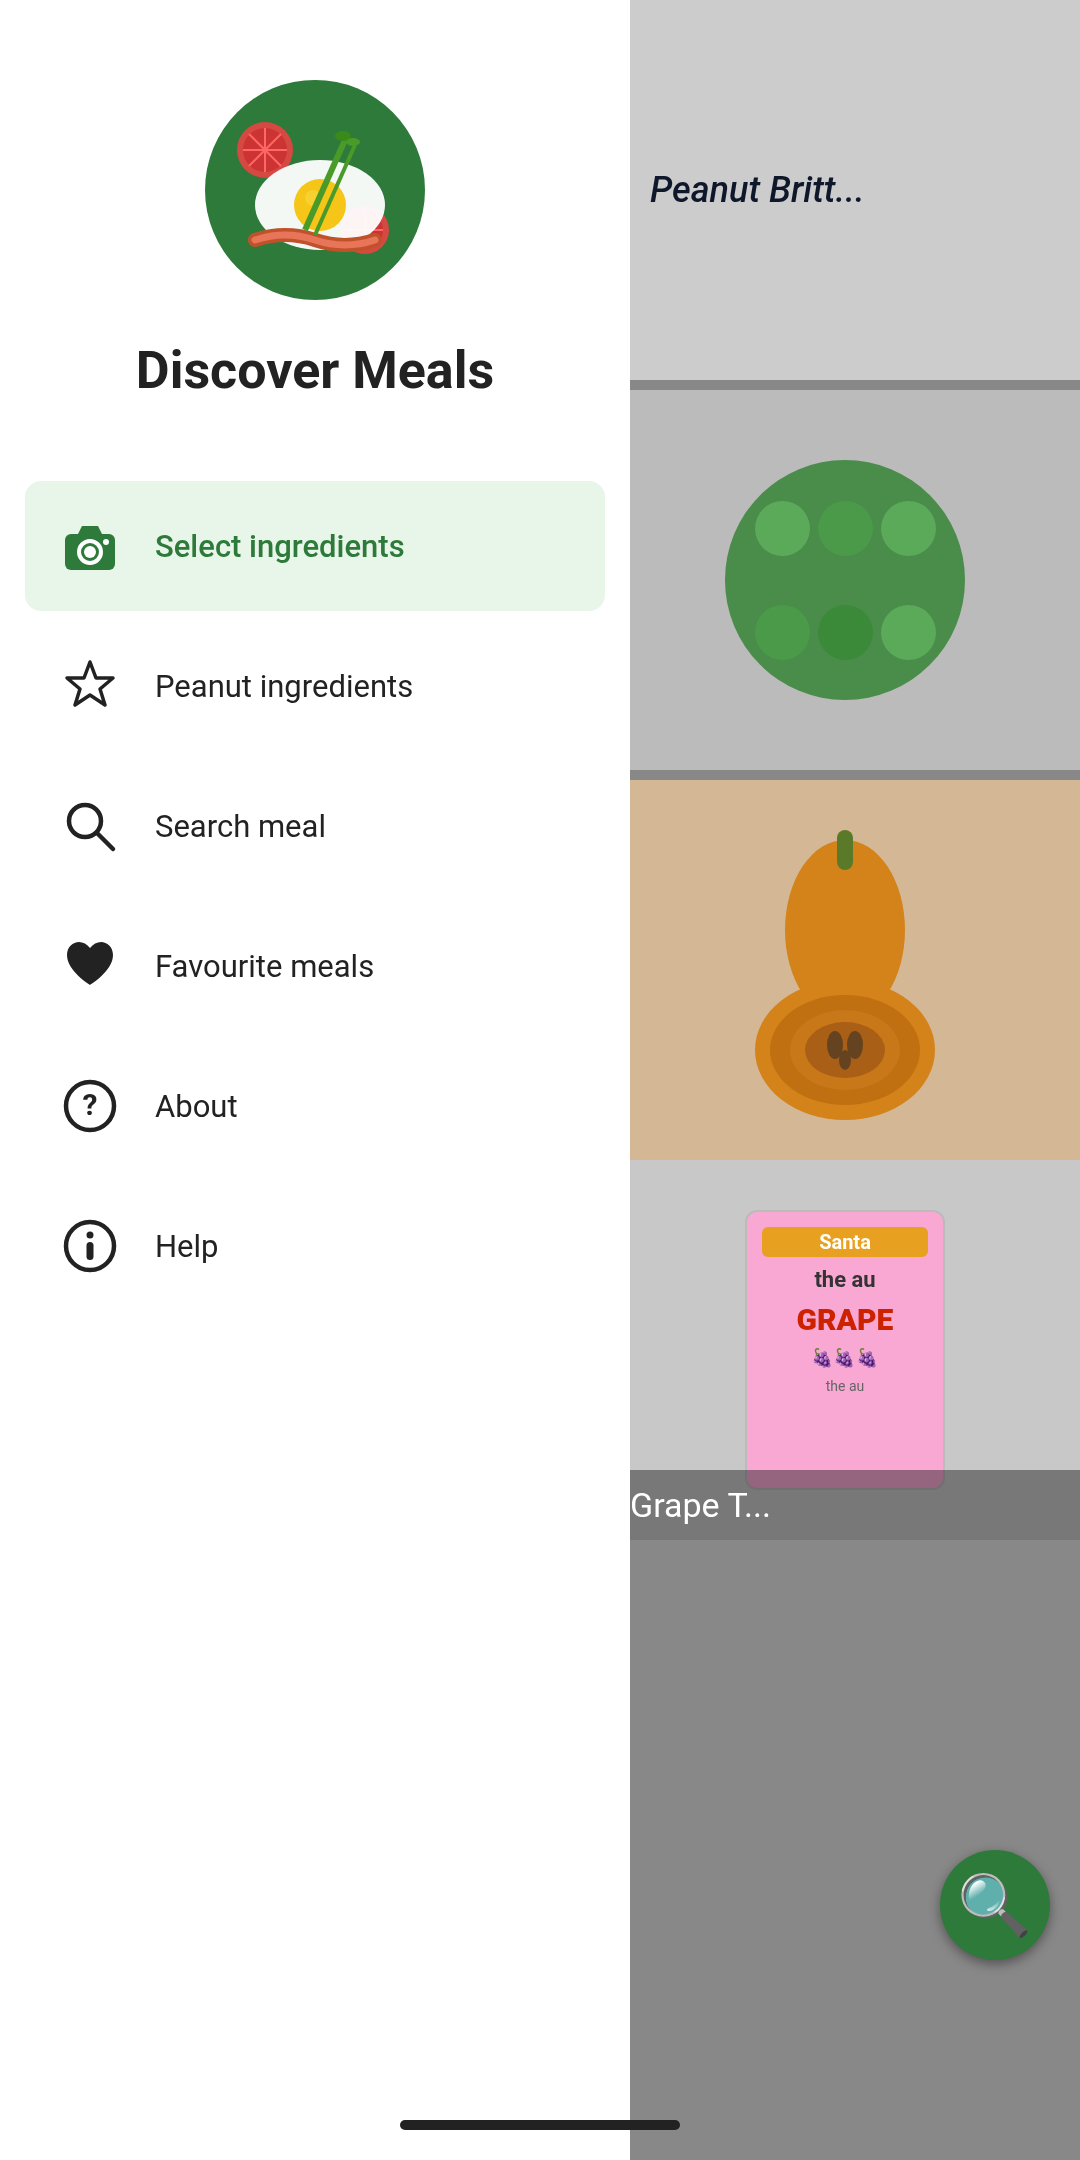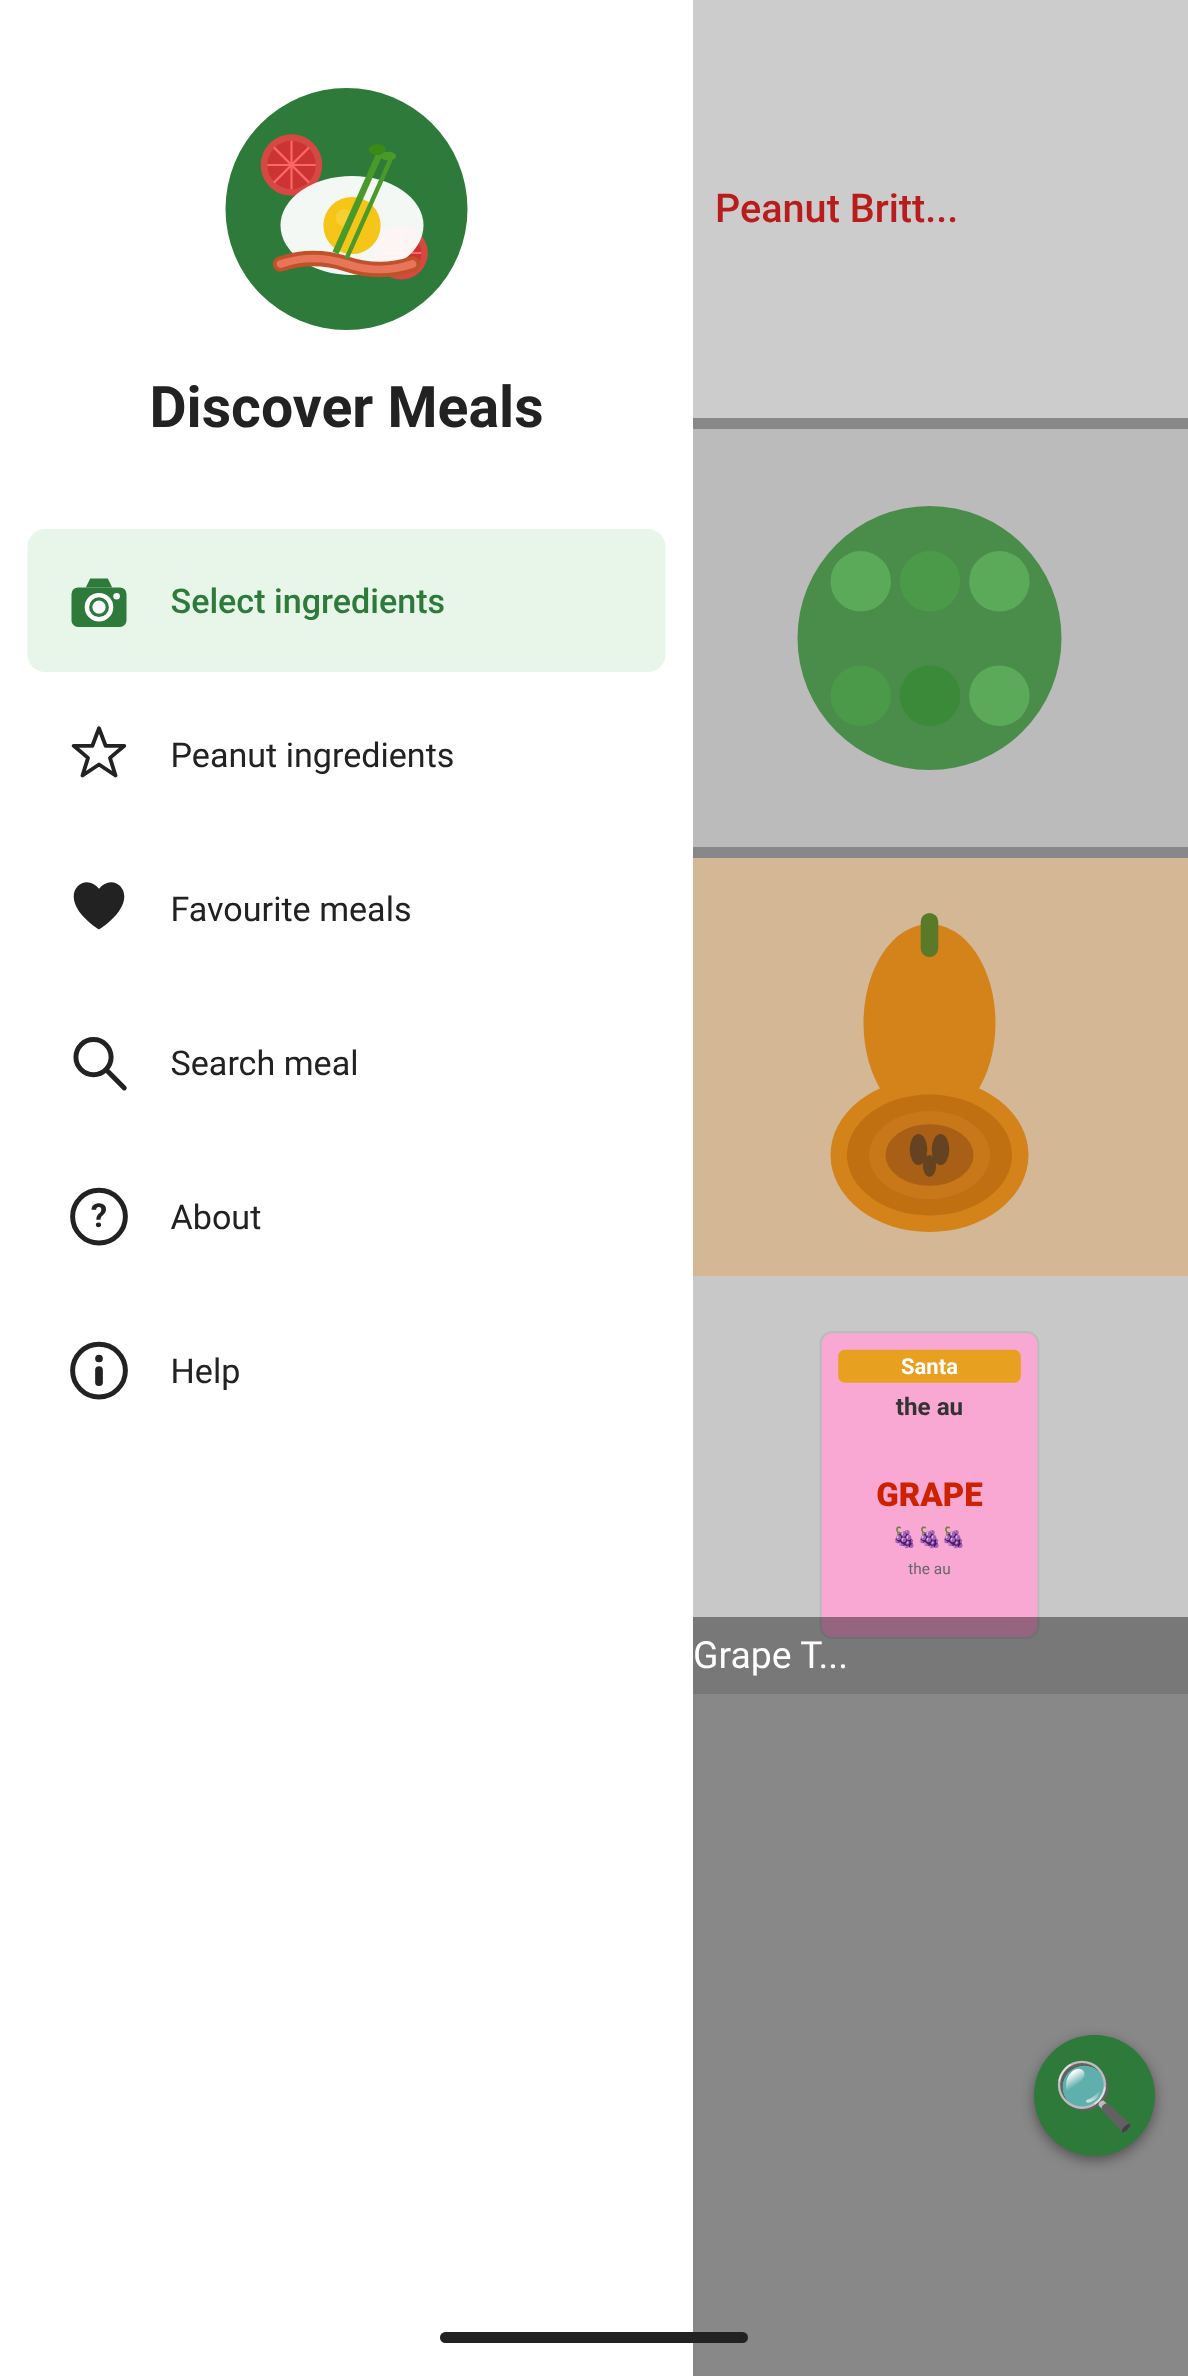--- a/index.html
+++ b/index.html
@@ -67,24 +67,25 @@
     .bg-item-4 {
       top: 1160px;
       height: 380px;
       background: #aaa;
       display: flex;
       align-items: center;
       justify-content: center;
     }
 
     .bg-text {
-      color: #b91c1c;
+      color: #0f172a;
       font-size: 36px;
       font-weight: 500;
       padding: 10px 20px;
+      font-style: italic;
     }
 
     .bg-label-bar {
       position: absolute;
       background: #3d6b8e;
       color: white;
       font-size: 34px;
       padding: 12px 20px;
       left: 0;
       width: 100%;
@@ -240,21 +241,21 @@
     </div>
   </div>
 
   <div class="bg-item bg-item-4">
     <div style="position:relative; width:100%; height:100%; background:#c8c8c8; display:flex; align-items:center; justify-content:center;">
       <div style="width:200px; height:280px; background:#f9a8d4; border:2px solid #bbb; border-radius:12px; display:flex; flex-direction:column; align-items:center; padding:15px; gap:10px;">
         <div style="width:100%; height:30px; background:#e8a020; border-radius:6px; display:flex; align-items:center; justify-content:center;">
           <span style="font-size:20px; color:white; font-weight:bold;">Santa</span>
         </div>
         <div style="font-size:22px; font-weight:bold; color:#333; text-align:center;">the au</div>
-        <div style="font-size:30px; font-weight:900; color:#cc2200; text-align:center;margin-top:40px;">GRAPE</div>
+        <div style="font-size:30px; font-weight:900; color:#cc2200; text-align:center;">GRAPE</div>
         <div style="font-size:18px; color:#555; text-align:center;">🍇🍇🍇</div>
         <div style="font-size:14px; color:#666; text-align:center;">the au</div>
       </div>
       <div class="bg-label-bar" style="position:absolute; bottom:0; left:0; width:100%; background:rgba(0,0,0,0.4); color:white; padding:15px 20px; font-size:34px;">
         <span>Grape T...</span>
       </div>
     </div>
   </div>
 
 </div>
@@ -316,34 +317,34 @@
       <svg width="58" height="58" viewBox="0 0 58 58">
         <polygon points="29,5 35,21 52,21 39,32 44,48 29,38 14,48 19,32 6,21 23,21" fill="none" stroke="#222" stroke-width="3.5" stroke-linejoin="round"></polygon>
       </svg>
     </div>
     <span class="nav-label">Peanut ingredients</span>
   </div>
 
   <div class="nav-item">
     <div class="nav-icon">
       <svg width="58" height="58" viewBox="0 0 58 58">
-        <path d="M29 48 C29 48 6 34 6 18 C6 10 12 5 18 5 C22 5 26 7 29 11 C32 7 36 5 40 5 C46 5 52 10 52 18 C52 34 29 48 29 48Z" fill="#222"></path>
-      </svg>
-    </div>
-    <span class="nav-label">Favourite meals</span>
-  </div>
-
-  <div class="nav-item">
-    <div class="nav-icon">
-      <svg width="58" height="58" viewBox="0 0 58 58">
         <circle cx="24" cy="24" r="16" fill="none" stroke="#222" stroke-width="4.5"></circle>
         <line x1="36" y1="36" x2="52" y2="52" stroke="#222" stroke-width="4.5" stroke-linecap="round"></line>
       </svg>
     </div>
     <span class="nav-label">Search meal</span>
+  </div>
+
+  <div class="nav-item">
+    <div class="nav-icon">
+      <svg width="58" height="58" viewBox="0 0 58 58">
+        <path d="M29 48 C29 48 6 34 6 18 C6 10 12 5 18 5 C22 5 26 7 29 11 C32 7 36 5 40 5 C46 5 52 10 52 18 C52 34 29 48 29 48Z" fill="#222"></path>
+      </svg>
+    </div>
+    <span class="nav-label">Favourite meals</span>
   </div>
 
   <div class="nav-item">
     <div class="nav-icon">
       <svg width="58" height="58" viewBox="0 0 58 58">
         <circle cx="29" cy="29" r="24" fill="none" stroke="#222" stroke-width="4.5"></circle>
         <text x="29" y="38" text-anchor="middle" font-size="30" font-weight="bold" fill="#222">?</text>
       </svg>
     </div>
     <span class="nav-label">About</span>

